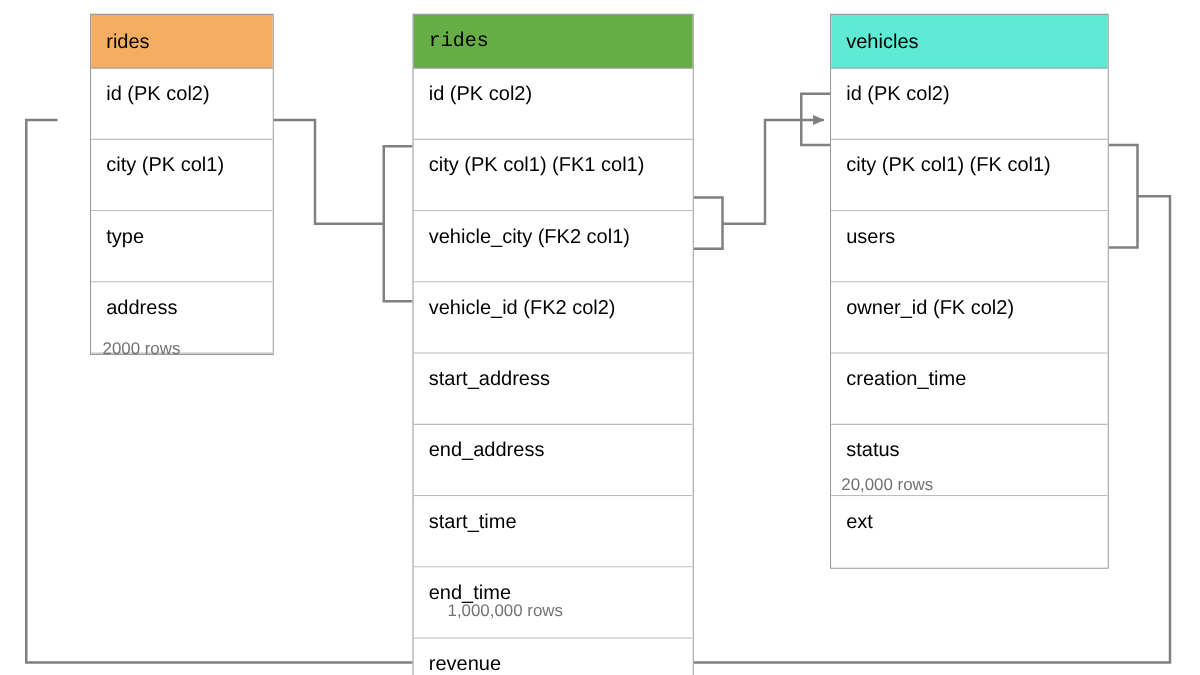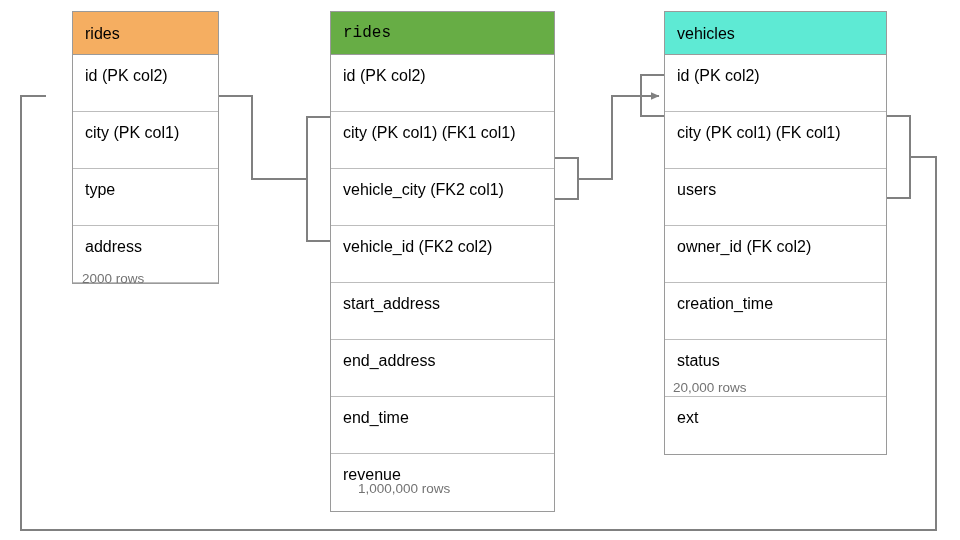--- a/index.html
+++ b/index.html
@@ -102,20 +102,21 @@
   <div class="row-count" style="left: 82px; top: 271px;">2000 rows</div>
 
   <div class="er-table" style="left: 330px; top: 11px; width: 225px;">
     <div class="tbl-header" style="background: rgb(103, 173, 69); font-family: Liberation Mono, monospace;">rides</div>
     <div class="tbl-row">id (PK col2)</div>
     <div class="tbl-row">city (PK col1) (FK1 col1)</div>
     <div class="tbl-row">vehicle_city (FK2 col1)</div>
     <div class="tbl-row">vehicle_id (FK2 col2)</div>
     <div class="tbl-row">start_address</div>
     <div class="tbl-row">end_address</div>
+    <div class="tbl-row">start_time</div>
     <div class="tbl-row">end_time</div>
     <div class="tbl-row last">revenue</div>
   </div>
   <div class="row-count" style="left: 339px; top: 481px; margin-left: 19px;">1,000,000 rows</div>
 
   <div class="er-table" style="left: 664px; top: 11px; width: 223px;">
     <div class="tbl-header" style="background: #5eead4;">vehicles</div>
     <div class="tbl-row">id (PK col2)</div>
     <div class="tbl-row">city (PK col1) (FK col1)</div>
     <div class="tbl-row">users</div>

